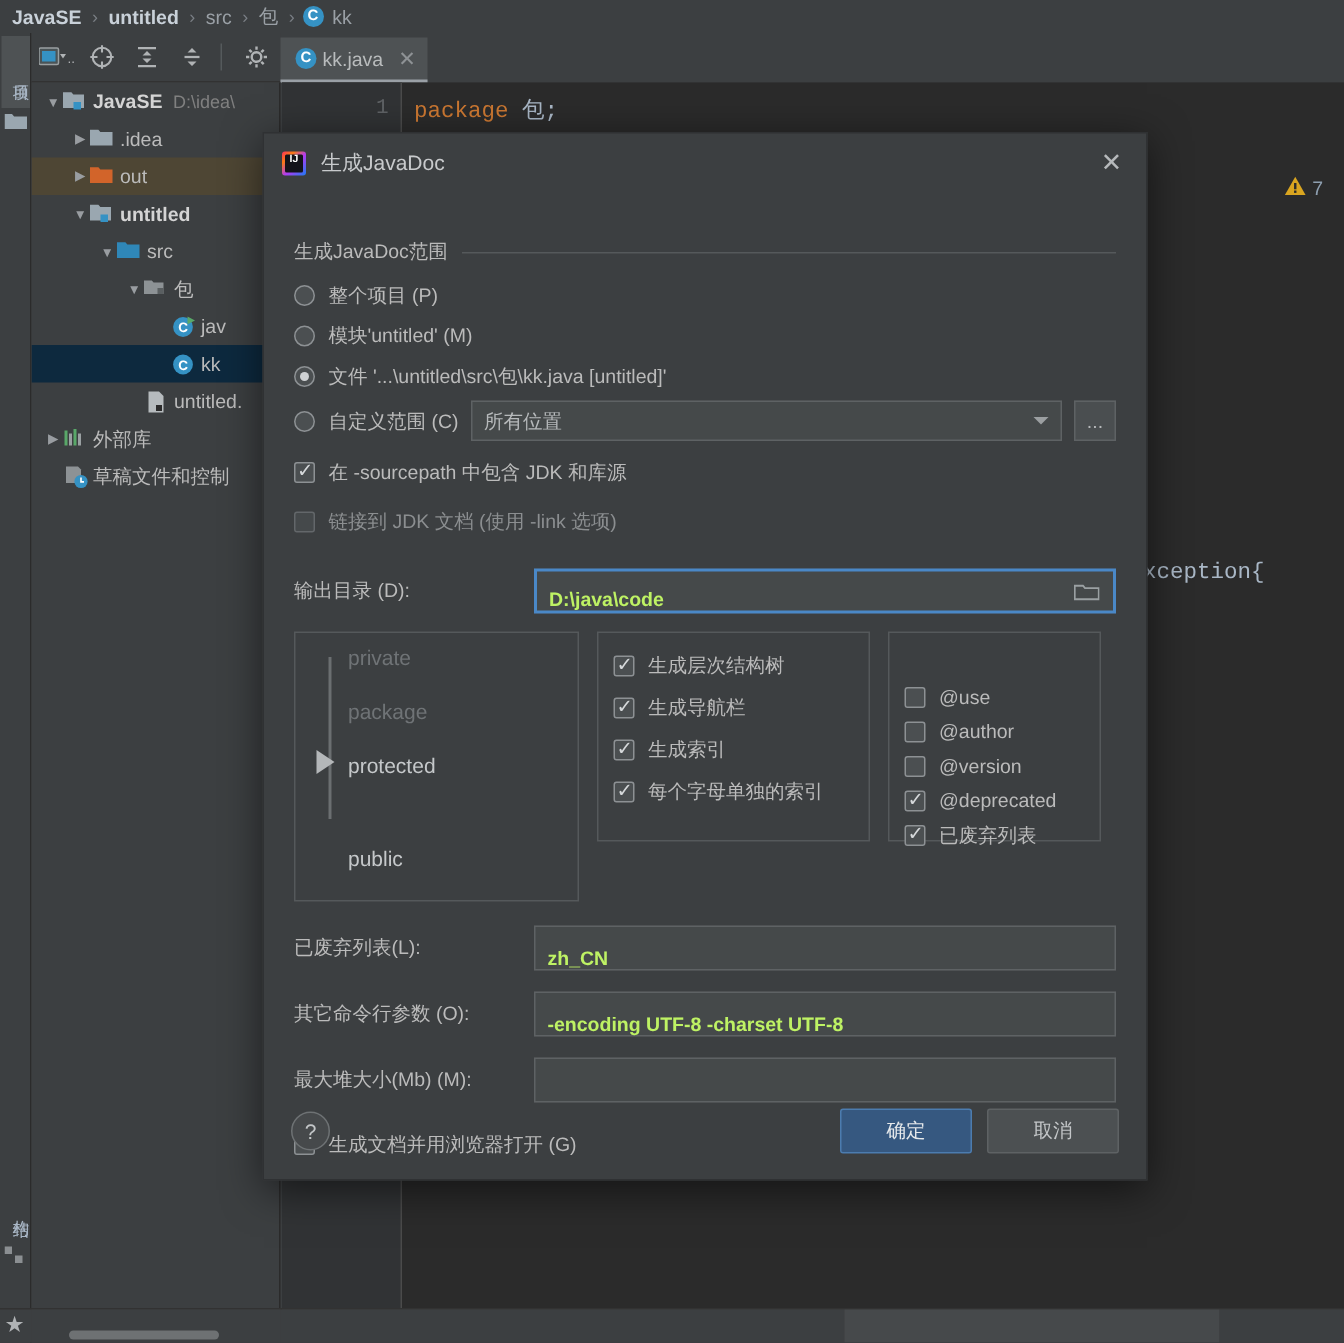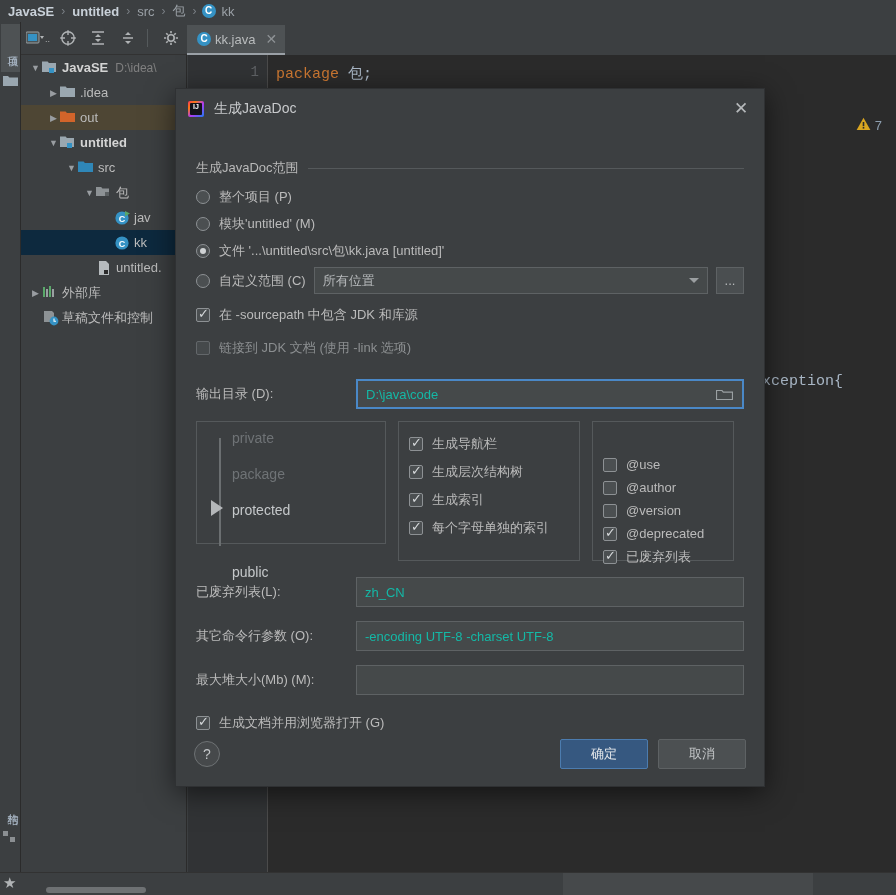--- a/index.html
+++ b/index.html
@@ -225,32 +225,32 @@
     background: #4a4e50; border: 1px solid #5e6264;
     color: #b6b9bb; font-size: 13px; text-align: center; line-height: 25px;
   }
 
   .field-row { display: flex; align-items: center; margin-top: 14px; }
   .field-label { font-size: 13px; color: #bbbbbb; white-space: nowrap; }
   .field-label.w { width: 160px; flex: 0 0 160px; }
   .textfield {
     flex: 1; height: 30px; background: #45494a;
     border: 1px solid #5e6264;
-    display: flex; align-items: center; padding: 0 8px;
-    font-size: 13px; color: #14b8a6; position: relative;
+    display: flex; align-items: flex-end; padding: 0 8px;
+    font-size: 13px; color: #bef264; position: relative; font-weight: bold;
   }
   .textfield.focused { border: 2px solid #4a88c7; background:#45494a; }
   .folder-ic { position:absolute; right:9px; top:7px; }
 
   .triple { display: flex; margin-top: 12px; gap: 12px; }
   .panel-box {
     border: 1px solid #55595b; background: #3c3f41;
     padding: 8px 10px; position: relative;
   }
-  .panel-vis { width: 190px; height: 123px; padding: 28px 10px 10px 12px; }
+  .panel-vis { width: 190px; height: 180px; padding: 28px 10px 10px 12px; }
   .panel-mid { width: 182px; height: 140px; }
   .panel-tags { width: 142px; height: 140px; }
 
   .vis-track {
     position:absolute; left: 22px; top: 16px; width: 2px; height: 108px; background: #6b6f71;
   }
   .vis-item {
     position:absolute; left: 35px; font-size: 14px; white-space:nowrap;
   }
   .vis-item.off { color: #6f7376; }
@@ -575,25 +575,25 @@
           <div class="vis-knob" style="top:78px;"></div>
           <div class="vis-item off" style="top:8px;">private</div>
           <div class="vis-item off" style="top:44px;">package</div>
           <div class="vis-item on" style="top:80px;">protected</div>
           <div class="vis-item on" style="top:129px;margin-top:13px;">public</div>
         </div>
 
         <div class="panel-box panel-mid">
           <div class="chk-line">
             <span class="cbox on"></span>
-            <span class="txt">生成导航栏</span>
+            <span class="txt">生成层次结构树</span>
           </div>
           <div class="chk-line">
             <span class="cbox on"></span>
-            <span class="txt">生成层次结构树</span>
+            <span class="txt">生成导航栏</span>
           </div>
           <div class="chk-line">
             <span class="cbox on"></span>
             <span class="txt">生成索引</span>
           </div>
           <div class="chk-line">
             <span class="cbox on"></span>
             <span class="txt">每个字母单独的索引</span>
           </div>
         </div>

